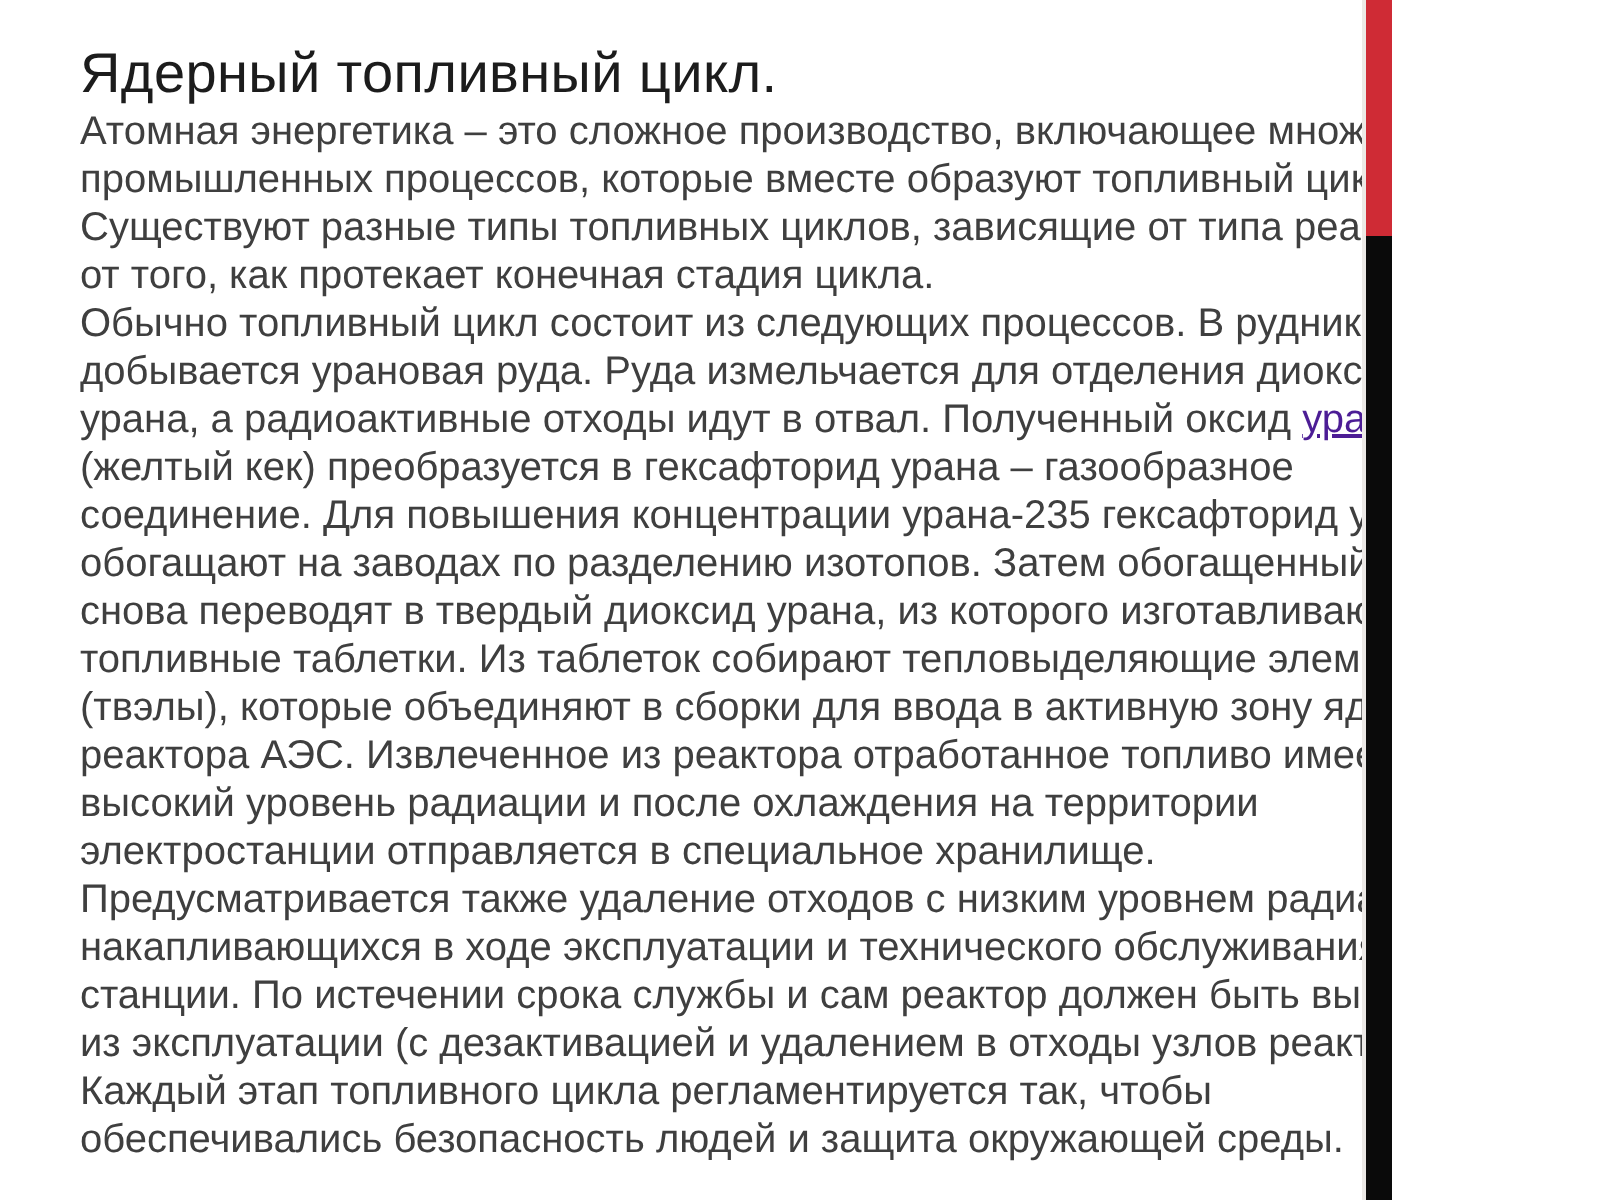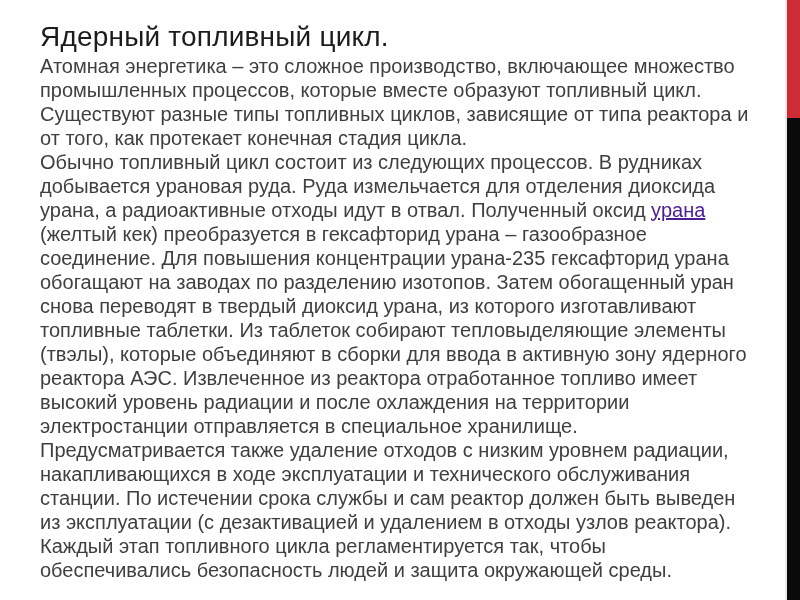--- a/index.html
+++ b/index.html
@@ -2,21 +2,21 @@
 <html><head>
 <meta charset="utf-8">
 <style>
   html, body {
     margin: 0;
     padding: 0;
     background: #ffffff;
   }
   .slide {
     position: relative;
-    width: 800px;
+    width: 696px;
     height: 600px;
     background: #ffffff;
     overflow: hidden;
     font-family: "Liberation Sans", sans-serif;
   }
   .text-block {
     position: absolute;
     left: 40px;
     top: 20px;
     width: 718px;

